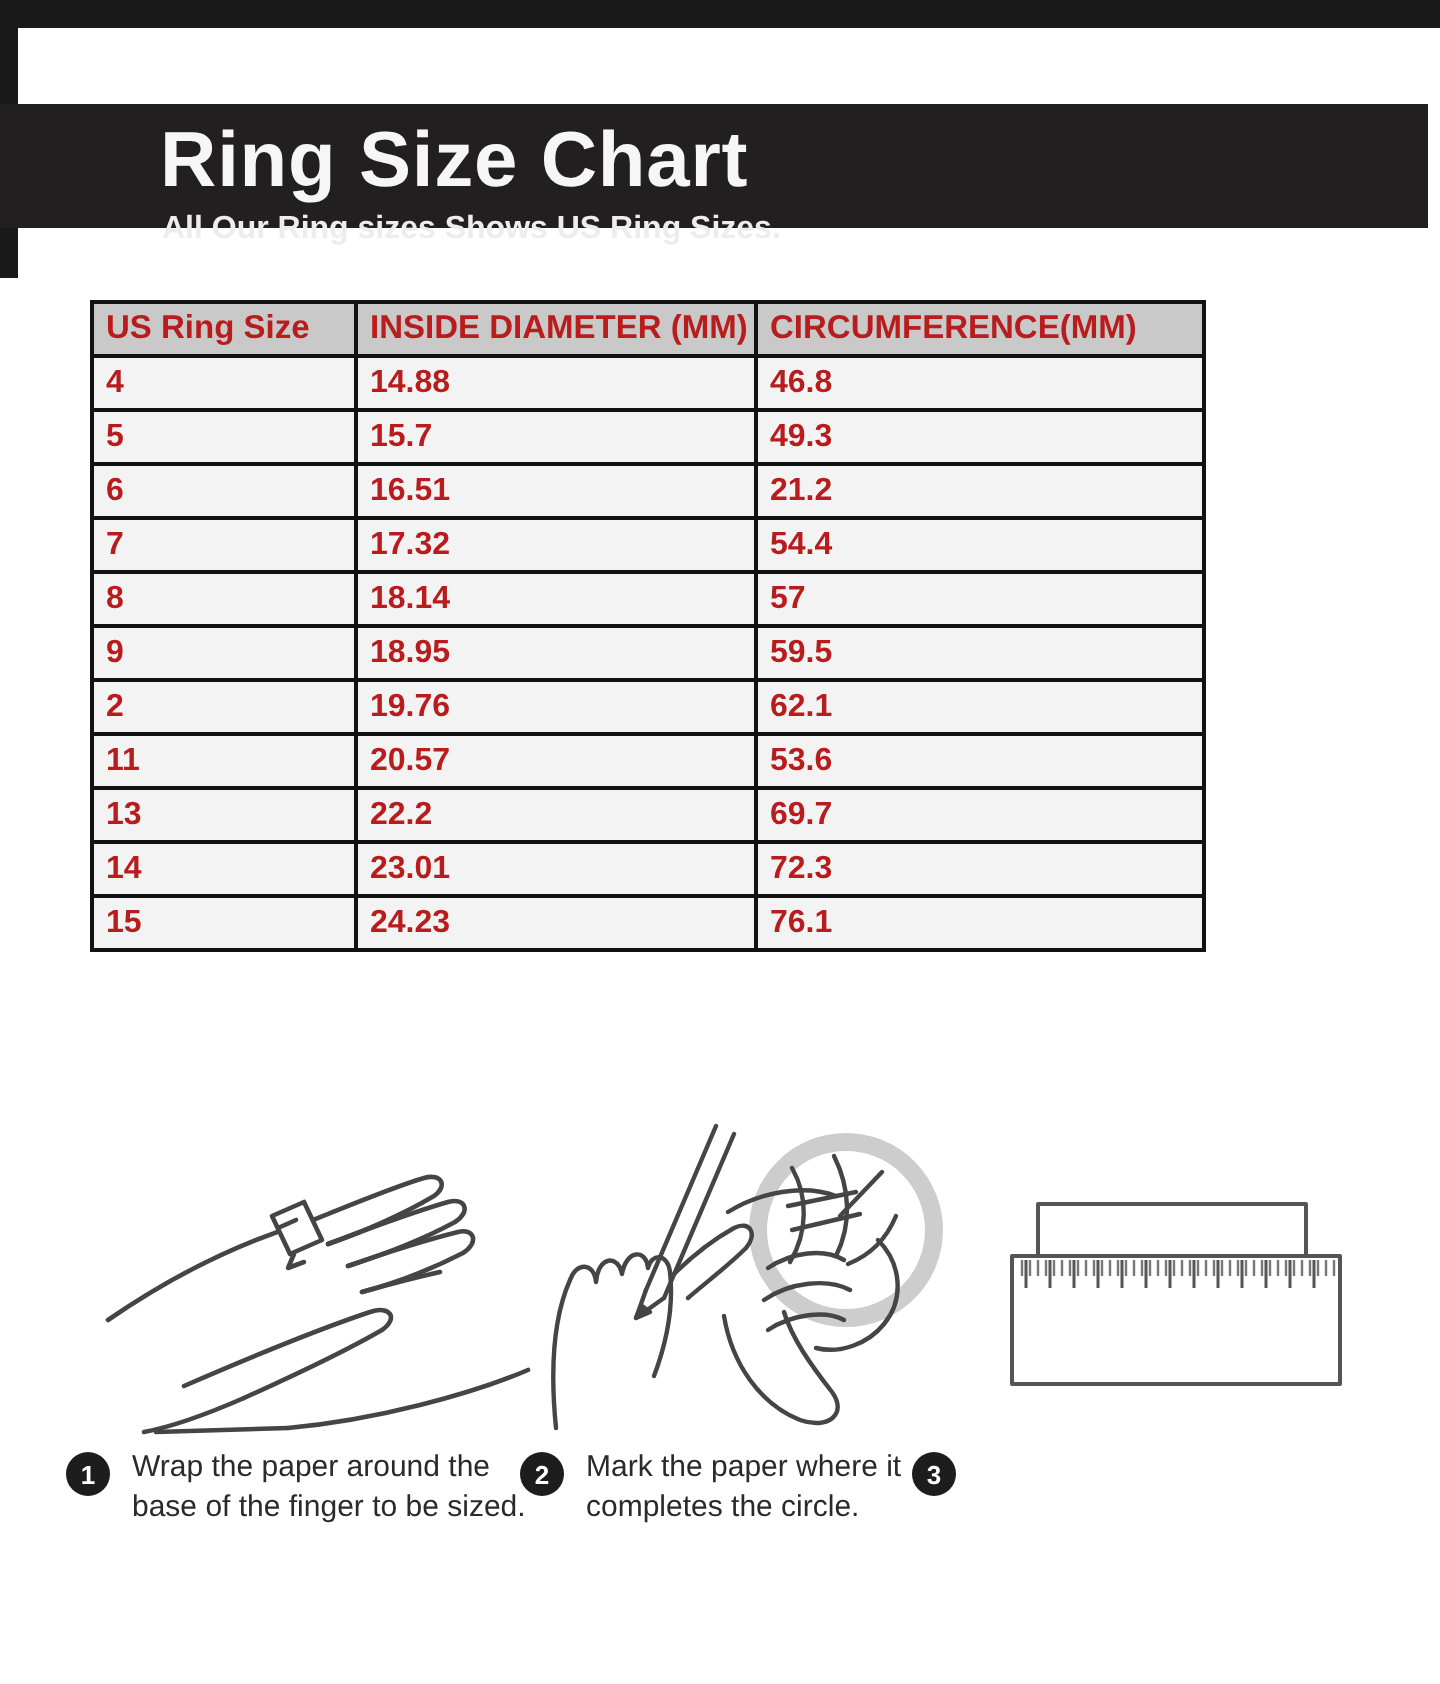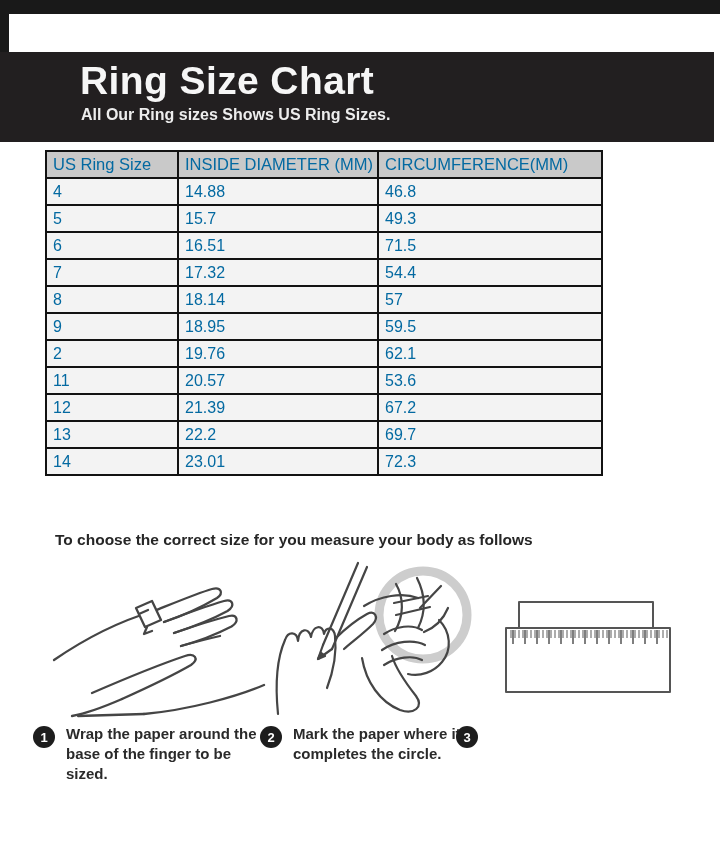--- a/index.html
+++ b/index.html
@@ -3,39 +3,39 @@
 <meta charset="utf-8">
 <style>
   html,body{margin:0;padding:0;background:#fff;}
   body{width:720px;height:842px;position:relative;overflow:hidden;
        font-family:"Liberation Sans",sans-serif;color:#1b1b1b;}
   .canvas{position:absolute;left:0;top:0;width:720px;height:842px;background:#fff;}
 
   .top-bar{position:absolute;left:0;top:0;width:720px;height:14px;background:#191919;}
   .left-edge{position:absolute;left:0;top:0;width:9px;height:139px;background:#191919;}
 
-  .banner{position:absolute;left:0;top:52px;width:714px;height:90px;background:#221f20;box-sizing:border-box;}
+  .banner{position:absolute;left:0;top:52px;width:714px;height:62px;background:#221f20;box-sizing:border-box;}
   .banner h1{margin:7px 0 0 80px;font-size:39px;font-weight:700;letter-spacing:.4px;color:#f6f6f6;line-height:1.12;}
   .banner p{margin:3px 0 0 81px;font-size:16px;font-weight:600;color:#ededed;}
 
   table.size-table{position:absolute;left:45px;top:150px;width:556px;border-collapse:collapse;table-layout:fixed;}
   .size-table th,.size-table td{border:2px solid #121212;height:25px;padding:0 0 0 6px;
-      text-align:left;vertical-align:middle;font-size:16px;font-weight:400;color:#0369a1;
+      text-align:left;vertical-align:middle;font-size:16px;font-weight:700;color:#b91c1c;
       background:#f3f3f3;line-height:1;overflow:hidden;white-space:nowrap;margin-top:40px;}
   .size-table th{background:#c9c9c9;font-size:16.5px;}
 
   .measure-heading{position:absolute;left:55px;top:531px;margin:0;font-size:15.5px;font-weight:700;color:#262626;}
 
   .illus{position:absolute;}
   .illus path,.illus line,.illus circle,.illus rect{vector-effect:non-scaling-stroke;}
 
   .step{position:absolute;top:724px;display:flex;gap:11px;align-items:flex-start;}
   .step .badge{flex:0 0 auto;width:22px;height:22px;border-radius:50%;background:#1d1d1d;color:#fff;
       font-size:13px;font-weight:700;display:flex;align-items:center;justify-content:center;margin-top:2px;}
-  .step .txt{font-size:15px;font-weight:700;line-height:1.32;color:#2a2a2a;}
+  .step .txt{font-size:15px;font-weight:400;line-height:1.32;color:#2a2a2a;}
   #step-1{left:33px;} #step-1 .txt{width:200px;}
   #step-2{left:260px;} #step-2 .txt{width:182px;}
   #step-3{left:456px;} #step-3 .txt{width:226px;}
 </style>
 </head>
 <body>
 
 <div class="canvas">
 
   <div class="top-bar"></div>
@@ -66,21 +66,21 @@
           <td>46.8</td>
         </tr>
       <tr>
           <td>5</td>
           <td>15.7</td>
           <td>49.3</td>
         </tr>
       <tr>
           <td>6</td>
           <td>16.51</td>
-          <td>71.5</td>
+          <td>21.2</td>
         </tr>
       <tr>
           <td>7</td>
           <td>17.32</td>
           <td>54.4</td>
         </tr>
       <tr>
           <td>8</td>
           <td>18.14</td>
           <td>57</td>
@@ -94,38 +94,37 @@
           <td>2</td>
           <td>19.76</td>
           <td>62.1</td>
         </tr>
       <tr>
           <td>11</td>
           <td>20.57</td>
           <td>53.6</td>
         </tr>
       <tr>
-          <td>12</td>
-          <td>21.39</td>
-          <td>67.2</td>
-        </tr>
-      <tr>
           <td>13</td>
           <td>22.2</td>
           <td>69.7</td>
         </tr>
       <tr>
           <td>14</td>
           <td>23.01</td>
           <td>72.3</td>
         </tr>
+      <tr>
+          <td>15</td>
+          <td>24.23</td>
+          <td>76.1</td>
+        </tr>
     </tbody>
   </table>
 
-  <p class="measure-heading">To choose the correct size for you measure your body as follows</p>
 
   <svg class="illus" style="left:48px;top:563px;" width="245" height="155" viewBox="0 0 245 155" fill="none" stroke="#454545" stroke-width="2.3" stroke-linecap="round" stroke-linejoin="round">
     <path d="M6 97 C38 75 72 58 106 48"></path>
     <path d="M106 48 C126 40 150 30 164 26 C173 23.5 176 30 169 35 C153 44.5 131 54 116 59"></path>
     <path d="M116 59 C137 51 162 42 176 38 C185 35.5 187.5 43 179.5 48 C162 57.5 140 65.5 126 70"></path>
     <path d="M126 70 C146 63 169 56 181 53 C189.5 51 191.5 58.5 183.5 63.5 C166 72.5 146 79.5 133 83"></path>
     <path d="M133 83 C149 78.5 163 75 172 73"></path>
     <path d="M44 130 C74 117 110 102 137 93 C147 89.5 151.5 96 143 102 C124 113 94 127 74 136"></path>
     <path d="M74 136 C58 143 40 150 24 153"></path>
     <path d="M30 153 L96 151"></path>

